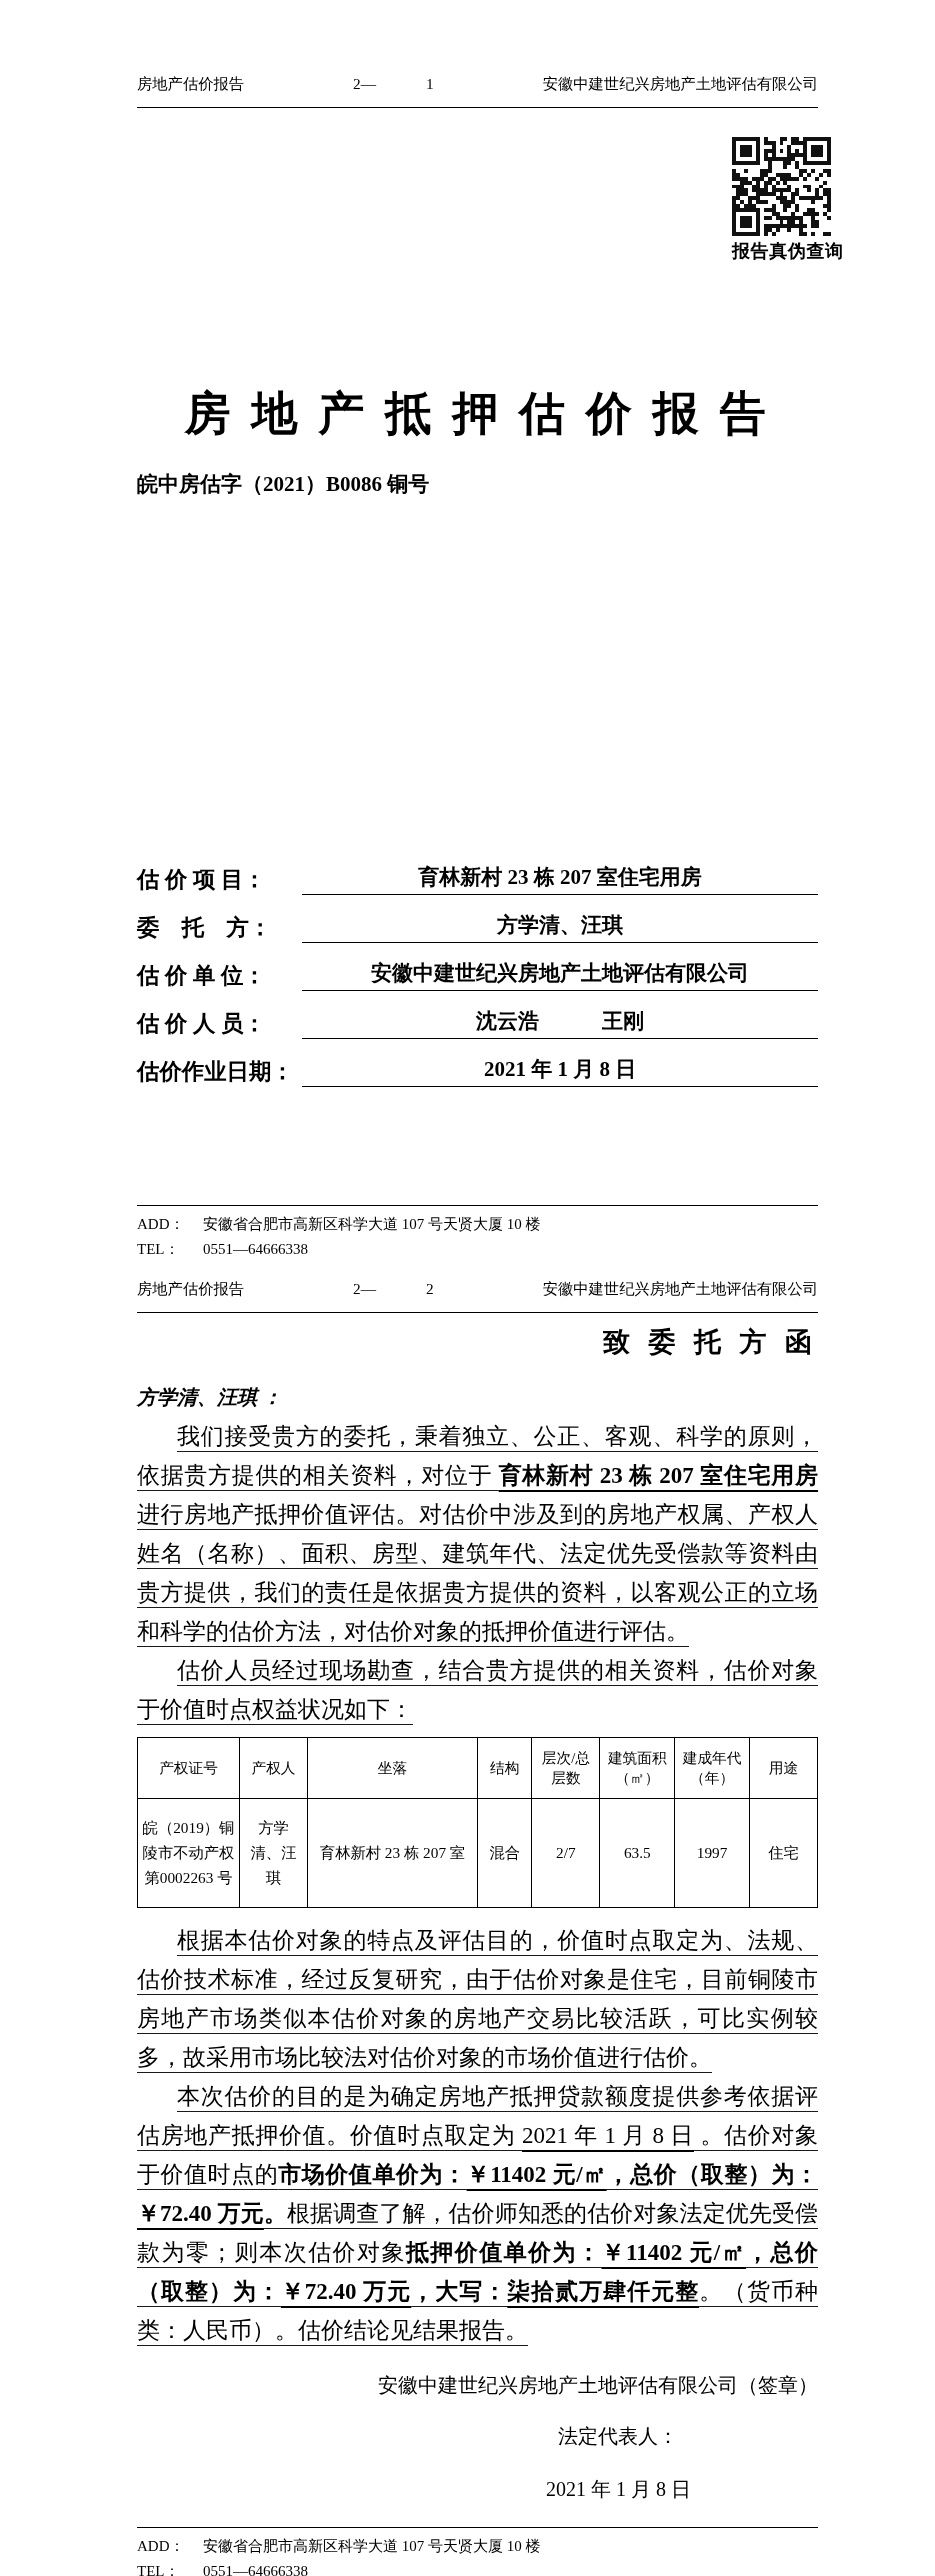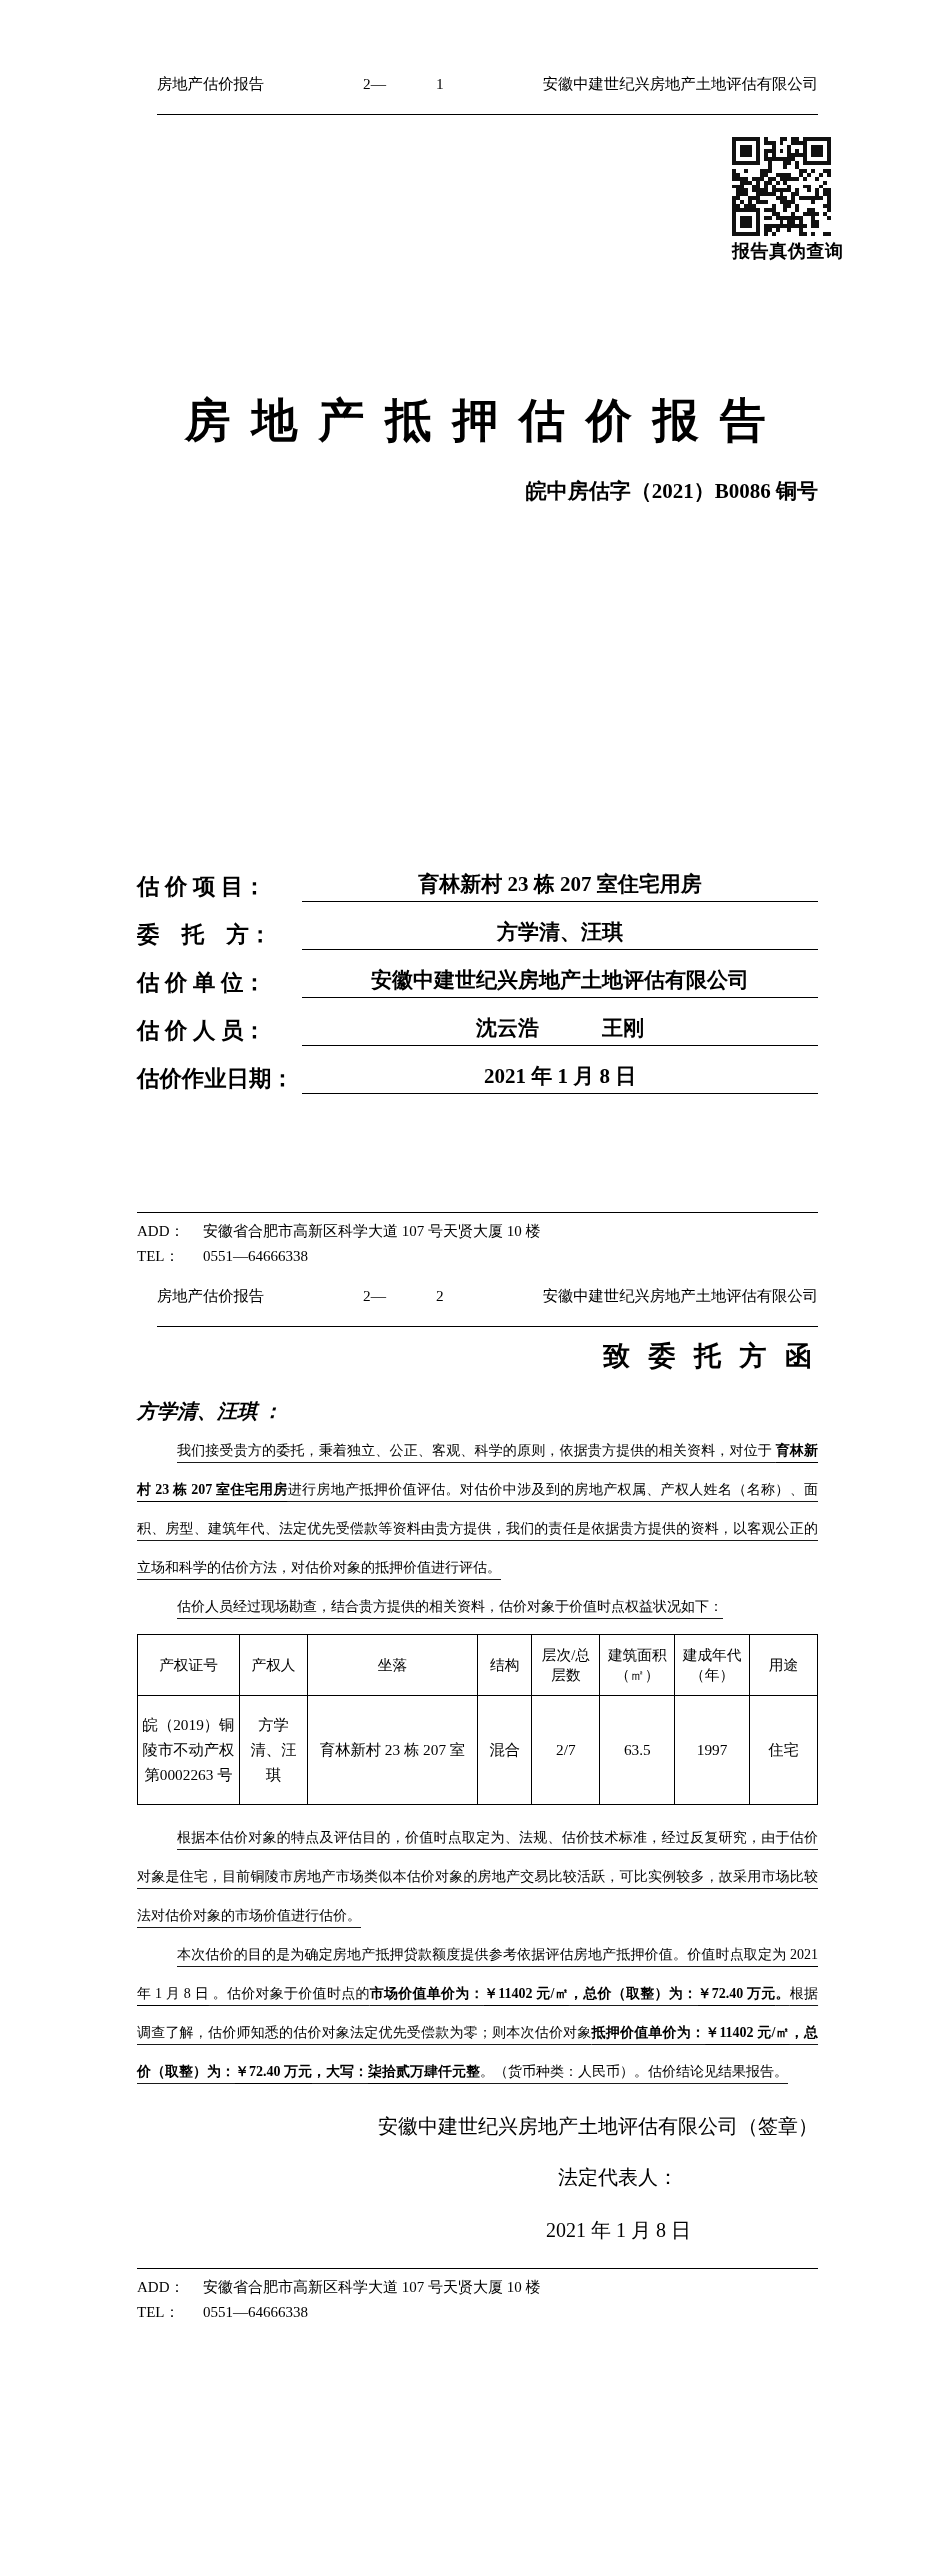--- a/index.html
+++ b/index.html
@@ -9,44 +9,44 @@
     background: #ffffff; color: #000;
     font-family: "Liberation Serif", "DejaVu Serif", serif;
   }
   .page { position: relative; padding: 0 118px 0 137px; }
   .page--first { padding-top: 74px; }
   .page--second { margin-top: 17.7px; }
 
   .page-header {
     display: flex; justify-content: space-between; align-items: flex-end;
     font-size: 15.3px; line-height: 20px;
-    border-bottom: 1.2px solid #000; padding-bottom: 20px; margin-left: 20px;
+    border-bottom: 1.2px solid #000; padding-bottom: 13px;
   }
   .page-header .center { display: inline-flex; gap: 50px; }
 
   .qr-block { position: absolute; top: 137px; right: 105px; width: 99px; text-align: center; }
   .qr-caption { margin-top: 1px; font-size: 18px; font-weight: bold; letter-spacing: 0.6px; white-space: nowrap; }
 
   .report-title { margin: 276px 0 0; text-align: center; font-size: 46px; font-weight: bold; letter-spacing: 4.7px; line-height: 1.3; }
-  .doc-number { margin-top: 26px; text-align: right; font-size: 21px; font-weight: bold; }
+  .doc-number { margin-top: 26px; text-align: left; font-size: 21px; font-weight: bold; }
 
   .fields { margin-top: 349px; }
   .field-row { display: flex; align-items: flex-end; height: 48px; font-weight: bold; }
   .field-label { flex: none; width: 165px; font-size: 22.4px; white-space: pre; }
   .field-value { flex: 1 1 auto; border-bottom: 1.2px solid #000; text-align: center; font-size: 21px; white-space: pre; padding-bottom: 2.4px; }
 
   .page-footer { margin-top: 23.6px; }
   .page--first .page-footer { margin-top: 118px; }
   .footer-rule { border-top: 1.2px solid #000; height: 0; margin-bottom: 5.9px; }
   .footer-line { font-size: 15px; line-height: 25px; white-space: pre; }
   .footer-label { display: inline-block; min-width: 66px; }
 
   .letter-title { margin-top: 11.8px; text-align: right; font-size: 27px; font-weight: bold; letter-spacing: 5.9px; line-height: 1.3; }
   .salutation { margin-top: 8px; font-size: 20px; font-weight: bold; line-height: 1.4; font-style: italic; }
-  .para { margin: 0; font-size: 14px; line-height: 39px; text-align: justify; text-indent: 40px; }
+  .para { margin: 0; font-size: 23px; line-height: 39px; text-align: justify; text-indent: 40px; }
   .para--first { margin-top: 5.9px; }
   .para--after-table { margin-top: 13px; }
   .para--ruled { text-decoration: underline; text-decoration-thickness: 0.9px; text-underline-offset: 7px; text-decoration-color: #1a1a1a; }
   .seg-b, .seg-bu { font-weight: bold; }
   .seg-u, .seg-bu { text-decoration: underline; }
   .item-heading { font-size: 19px; line-height: 39px; text-indent: 23.6px; }
 
   .rights-table { width: 100%; border-collapse: collapse; table-layout: fixed; margin-top: 8.3px; }
   .rights-table th, .rights-table td { border: 1.2px solid #000; padding: 4.7px 3.5px; text-align: center; vertical-align: middle; overflow: hidden; }
   .rights-table th { font-size: 14.7px; font-weight: normal; line-height: 20px; height: 61px; }

